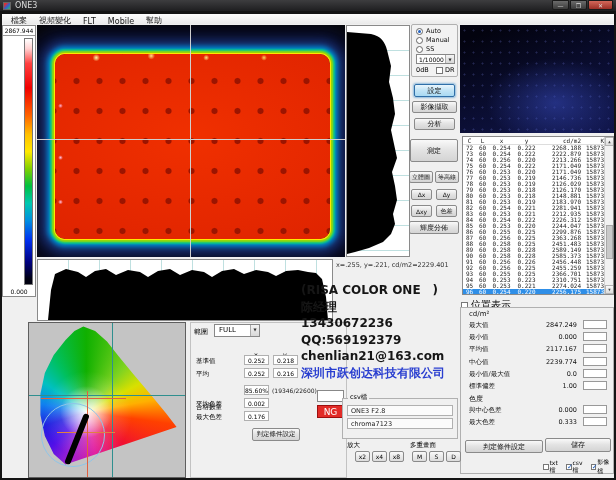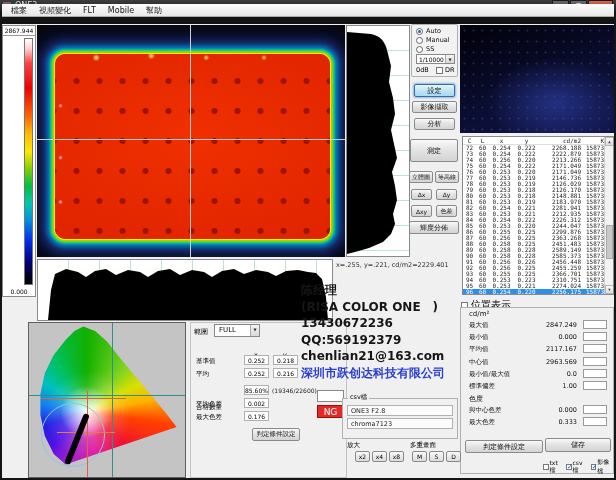--- a/index.html
+++ b/index.html
@@ -10,23 +10,23 @@
   
   .titlebar { position:absolute; left:0; top:0; right:0; height:11px;
     background:linear-gradient(#3d3d3f,#1e1e20); }
   .title-icon { position:absolute; left:3px; top:2px; width:8px; height:8px;
     background:linear-gradient(135deg,#e03030 20%,#3060d0 55%,#30c060); border:1px solid #666; }
   .title-text { position:absolute; left:15px; top:1px; font-size:8px; color:#d8d8d8; }
   .win-btns { position:absolute; right:3px; top:0; display:flex; gap:1px; }
   .win-btn { width:17px; height:10px; font-size:6px; line-height:9px; text-align:center; color:#ddd;
     background:linear-gradient(#6b6b6b,#3a3a3a); border:1px solid #1a1a1a; border-radius:0 0 2px 2px; }
   .win-btn.close { width:25px; background:linear-gradient(#d4685a,#9c2f26); }
-  .menubar { position:absolute; left:2px; top:4px; width:612px; height:13px;
+  .menubar { position:absolute; left:2px; top:14px; width:612px; height:13px;
     background:linear-gradient(#fdfdfd,#e7e7e7); border-bottom:1px solid #adadad;
-    display:flex; align-items:center; padding-left:3px; }
+    display:flex; align-items:flex-end; padding-left:3px; }
   .menu-item { font-size:8px; color:#151515; padding:0 6px; }
 
   
   .client { position:absolute; left:2px; top:24px; width:612px; height:454px; background:#f0f0f0; }
 
   
   .colorbar { position:absolute; left:0; top:1px; width:34px; height:272px; background:#fff; border:1px solid #8a8a8a; }
   .cb-max { position:absolute; left:0; top:0; width:100%; height:10px; font-size:6px; text-align:center;
     border-bottom:1px solid #999; background:#fff; line-height:10px; }
   .cb-min { position:absolute; left:0; bottom:0; width:100%; height:9px; font-size:6px; text-align:center; line-height:9px; }
@@ -543,21 +543,21 @@
           </div>
 
           <div class="stat-row">
             <span class="stat-label">平均值</span>
             <span class="stat-value">2117.167</span>
             <span class="stat-box"></span>
           </div>
 
           <div class="stat-row">
             <span class="stat-label">中心值</span>
-            <span class="stat-value">2963.569</span>
+            <span class="stat-value">2239.774</span>
             <span class="stat-box"></span>
           </div>
 
           <div class="stat-row">
             <span class="stat-label">最小值/最大值</span>
             <span class="stat-value">0.0</span>
             <span class="stat-box"></span>
           </div>
 
           <div class="stat-row">
@@ -646,22 +646,22 @@
       <div class="cie-hline"></div>
       <div class="cie-red-h"></div>
       <div class="cie-red-h2"></div>
       <div class="cie-red-v"></div>
       <div class="cie-streak"></div>
     </div>
 
     <div class="watermark">
       <div>
 
+          <div class="wm-line">(RISA COLOR ONE　)</div>
           <div class="wm-line">陈经理</div>
-          <div class="wm-line">(RISA COLOR ONE　)</div>
           <div class="wm-line">13430672236</div>
           <div class="wm-line">QQ:569192379</div>
           <div class="wm-line">chenlian21@163.com</div>
         </div>
       <div class="wm-company">深圳市跃创达科技有限公司</div>
     </div>
 
     <div class="calib-box"></div>
     <div class="calib-title">csv檔</div>
     <div class="calib-field" style="top:381px;">ONE3 F2.8</div>

